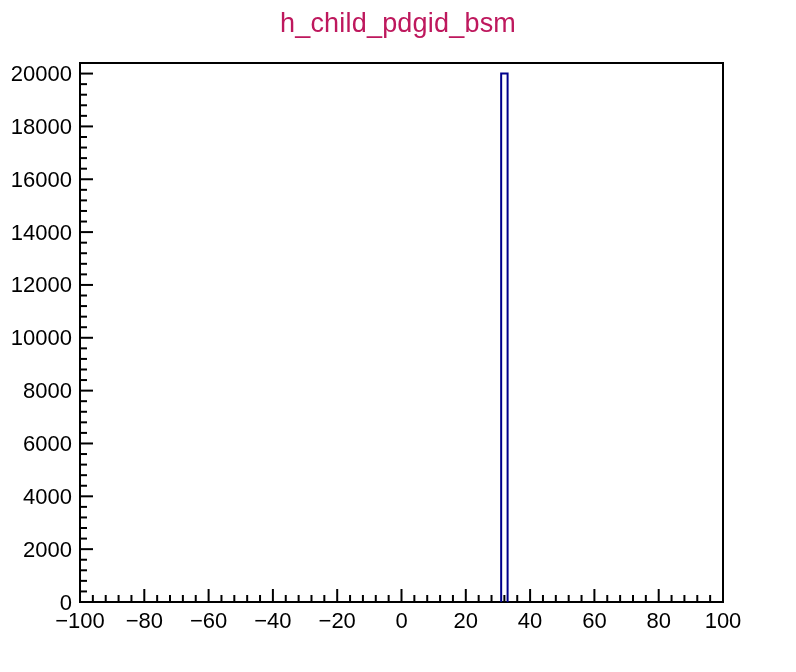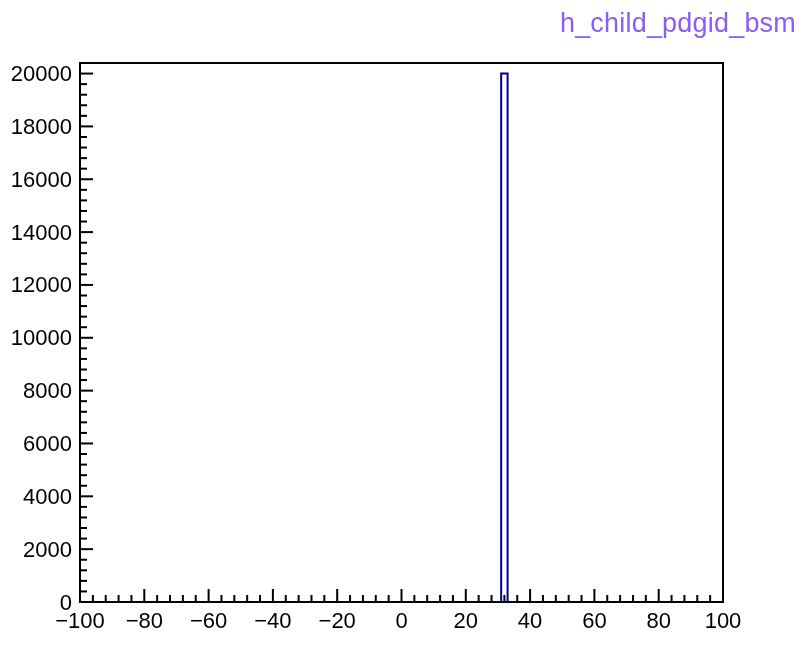--- a/index.html
+++ b/index.html
@@ -17,23 +17,23 @@
     position: relative;
     width: 796px;
     height: 672px;
     background: #ffffff;
   }
   #plot-title {
     position: absolute;
     left: 0;
     top: 8px;
     width: 796px;
-    text-align: right;
+    text-align: center;
     font-size: 27px;
-    color: #8b5cf6;
+    color: #be185d;
     font-family: "Liberation Sans", sans-serif;
     letter-spacing: 0.2px;
     white-space: nowrap;
   }
   #plot-svg {
     position: absolute;
     left: 0;
     top: 0;
   }
   .axis-tick-label {

